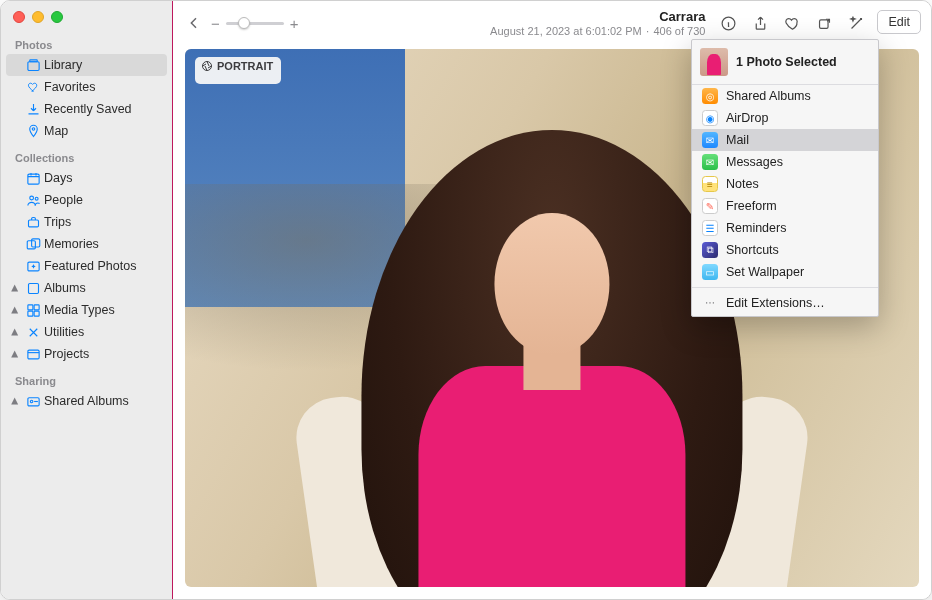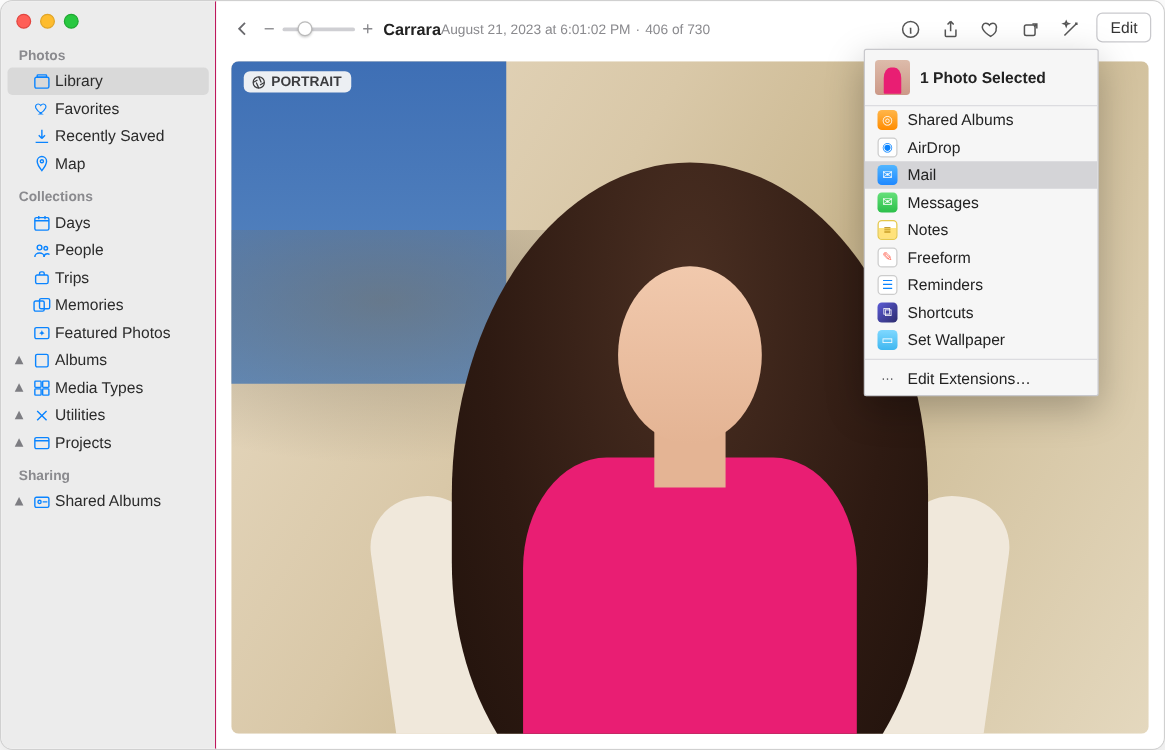--- a/index.html
+++ b/index.html
@@ -40,21 +40,21 @@
 }
 .toolbar {
   height: 44px; display: flex; align-items: center; padding: 0 10px; gap: 8px;
 }
 .tb-left { display:flex; align-items:center; gap:6px; }
 .nav-back { width:22px; height:22px; display:flex; align-items:center; justify-content:center; color:#555; }
 .zoom-slider { display:flex; align-items:center; gap:6px; color:#8a8a8e; font-size:15px;}
 .zoom-track { width:58px; height:3px; background:#cfcfd3; border-radius:2px; position:relative;}
 .zoom-knob { width:12px; height:12px; background:#fff; border:1px solid #bbb; border-radius:50%; position:absolute; top:-5px; left:12px; box-shadow:0 1px 2px rgba(0,0,0,0.2);}
 
-.tb-center { flex:1; display:flex; flex-direction:row; align-items:center; }
+.tb-center { flex:1; display:flex; flex-direction:column; align-items:flex-end; }
 .title { font-size:13px; font-weight:600; color:#222; }
 .subtitle { font-size:11px; color:#8a8a8e; margin-top:1px;}
 .subtitle .sep{ margin:0 4px;}
 
 .tb-right { display:flex; align-items:flex-start; gap:2px;}
 .tb-btn { width:30px; height:26px; display:flex;align-items:center;justify-content:center; color:#555; border-radius:5px;}
 .tb-btn svg{width:17px;height:17px;}
 .edit-btn { height:24px; padding:0 10px; font-size:12.5px; border:1px solid #c9c9cd; border-radius:5px; background:#fff; color:#333; display:flex;align-items:center; margin-left:4px;}
 
 .photo-area{ flex:1; margin:4px 12px 12px 12px; position:relative; border-radius:6px; overflow:hidden;}
@@ -64,21 +64,21 @@
 .rockshade{position:absolute; left:0; top:25%; width:55%; height:35%; background:radial-gradient(ellipse at 30% 30%, rgba(120,110,90,0.5), transparent 70%);}
 .person{ position:absolute; left:50%; top:15%; transform:translateX(-50%); width:65%; height:110%; }
 .hair{ position:absolute; left:10%; top:0; width:80%; height:90%; background:radial-gradient(ellipse at 50% 20%, #4a2f22 0%, #2e1a12 60%, #1f110b 100%); border-radius:50% 50% 40% 40%;}
 .face{ position:absolute; left:38%; top:14%; width:24%; height:24%; background:linear-gradient(#f1c9ad,#e4b494); border-radius:50%;}
 .neck{position:absolute; left:44%; top:34%; width:12%; height:10%; background:#e4b494;}
 .shirt{ position:absolute; left:22%; top:40%; width:56%; height:60%; background:#e91e73; border-radius:25% 25% 10% 10%; }
 .arm-l{position:absolute; left:0; bottom:0; width:18%; height:55%; background:#f0e8db; border-radius:40px; transform:rotate(-8deg);}
 .arm-r{position:absolute; right:0; bottom:0; width:18%; height:55%; background:#f0e8db; border-radius:40px; transform:rotate(8deg);}
 .portrait-badge{
   position:absolute; left:10px; top:8px; background:rgba(245,245,247,0.95);
-  border-radius:5px; padding:3px 8px 2px 6px; font-size:11px; font-weight:600;
+  border-radius:5px; padding:3px 8px 12px 6px; font-size:11px; font-weight:600;
   display:flex; align-items:flex-end; gap:4px; color:#3c3c3f;
 }
 .portrait-badge svg{ width:12px;height:12px;}
 
 .share-popover{
   position:absolute; top:38px; right:52px; width:188px; background:#f6f6f6;
   border:1px solid #c8c8cc; border-radius:2px; box-shadow:0 10px 30px rgba(0,0,0,0.25);
   font-size:12.5px; color:#222; overflow:hidden; z-index:10;
 }
 .share-popover::before{

